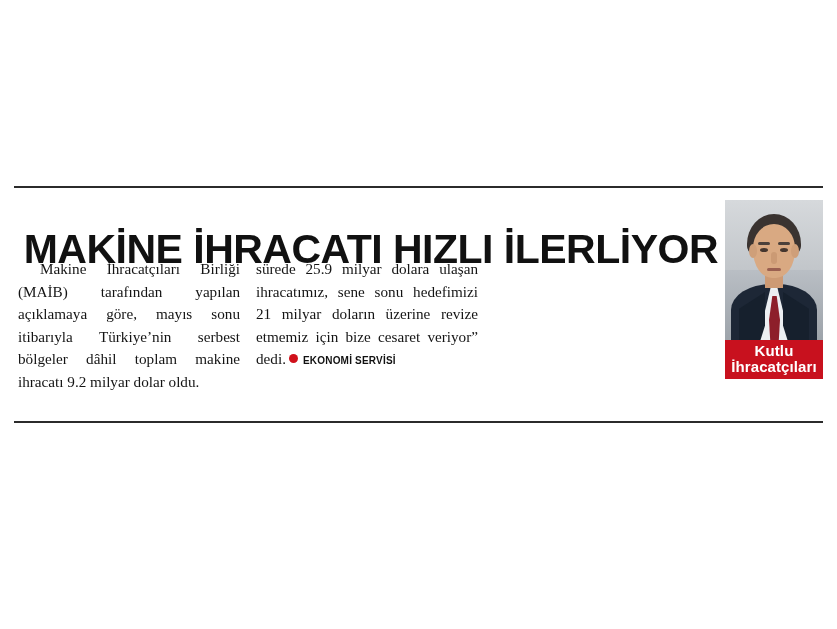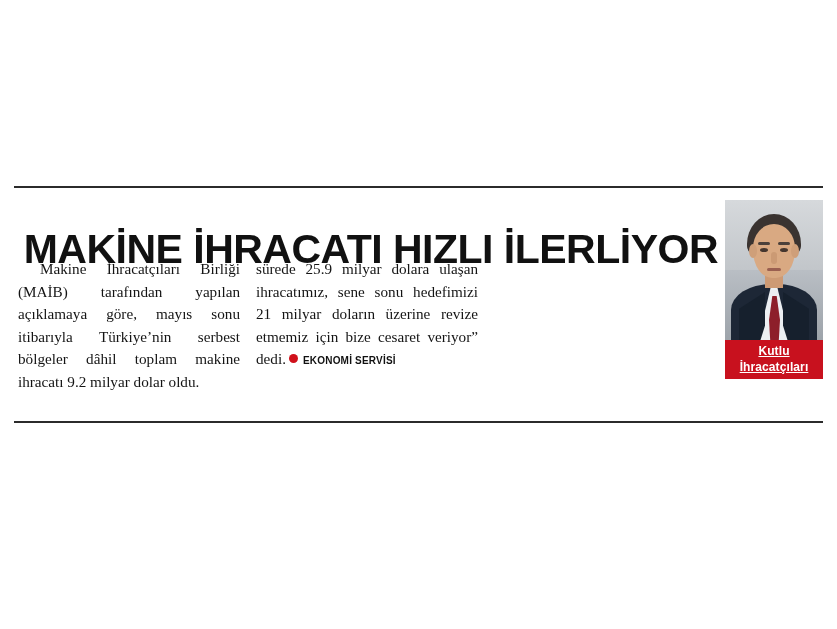--- a/index.html
+++ b/index.html
@@ -208,25 +208,24 @@
     left: 0;
     top: 140px;
     width: 98px;
     background: #c8111e;
     padding: 3px 0 4px 0;
     text-align: center;
   }
   .name-plate div {
     font-family: "Liberation Sans", sans-serif;
     font-weight: bold;
-    font-size: 12px;
+    font-size: 15px;
     line-height: 16px;
     color: #ffffff;
     letter-spacing: 0.1px;
-    text-decoration: underline;
   }
 </style>
 </head>
 <body>
 
 <div class="page">
 
   <div class="clipping">
 
     <div class="rule-top"></div>

